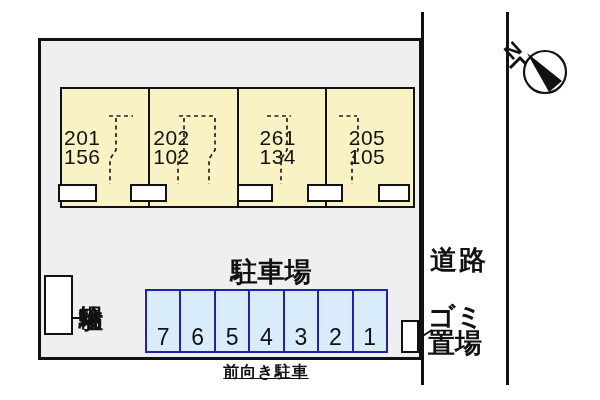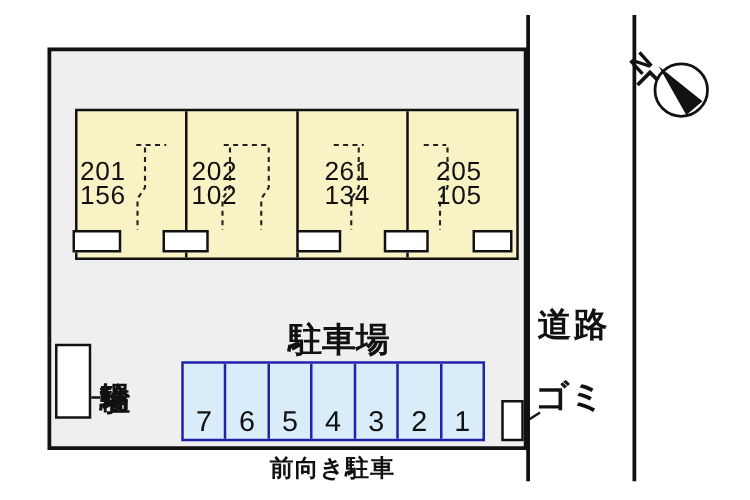--- a/index.html
+++ b/index.html
@@ -25,21 +25,21 @@
   
   .parking{position:absolute;left:145px;top:289px;width:243px;height:64px;display:flex;
            background:#d8ecfa;border:2px solid #2222a8;box-sizing:border-box;}
   .space{flex:1;border-right:2px solid #2222a8;position:relative;}
   .space:last-child{border-right:none;}
   .space-num{position:absolute;bottom:0px;left:0;width:100%;text-align:center;
              font-size:23px;color:#111;}
   .parking-label{position:absolute;left:211px;top:254px;width:120px;text-align:center;
                  font-size:27px;font-weight:bold;}
   .front-note{position:absolute;left:176px;top:362px;width:180px;text-align:center;
-              font-size:19px;font-weight:bold;letter-spacing:1px;}
+              font-size:16px;font-weight:bold;letter-spacing:1px;text-decoration:underline;}
   
   .bike-rect{position:absolute;left:44px;top:275px;width:29px;height:60px;
              background:#fff;border:2.5px solid #111;box-sizing:border-box;}
   .bike-label{position:absolute;left:78px;top:287px;writing-mode:vertical-rl;
               text-orientation:upright;font-size:24px;font-weight:bold;line-height:26px;}
   
   .garbage-rect{position:absolute;left:401px;top:320px;width:18px;height:33px;
                 background:#fff;border:2px solid #111;box-sizing:border-box;}
   .garbage-label{position:absolute;left:428px;top:304px;font-size:27px;font-weight:bold;
                  line-height:26px;white-space:nowrap;}
@@ -133,20 +133,21 @@
     </div>
   </div>
   <div class="front-note">前向き駐車</div>
 
   <div class="bike-rect"></div>
   <div class="bike-label">駐輪場</div>
 
   <div class="garbage-rect"></div>
   <div class="garbage-label">
     <div>ゴミ</div>
+    <div>置場</div>
   </div>
 
   <div class="road-line rl1"></div>
   <div class="road-line rl2"></div>
   <div class="road-label">道路</div>
 
   <svg class="overlay" style="left:498px;top:28px;" width="100" height="74" viewBox="498 28 100 74">
     <circle cx="545" cy="72" r="21" fill="none" stroke="#111" stroke-width="2.2"></circle>
     <polygon points="527,53 562,81 549,92" fill="#111"></polygon>
     <path d="M510,68 L520,58 L526,64" fill="none" stroke="#111" stroke-width="3"></path>

